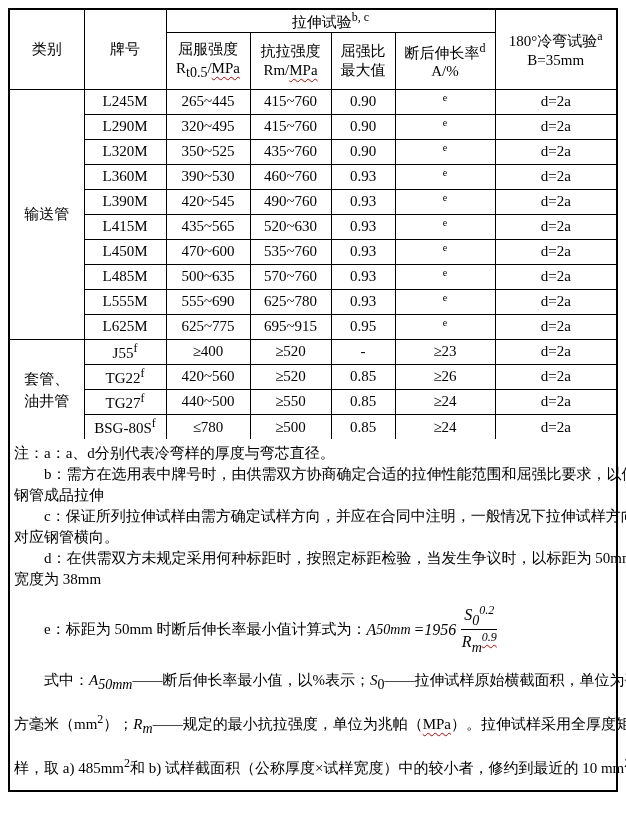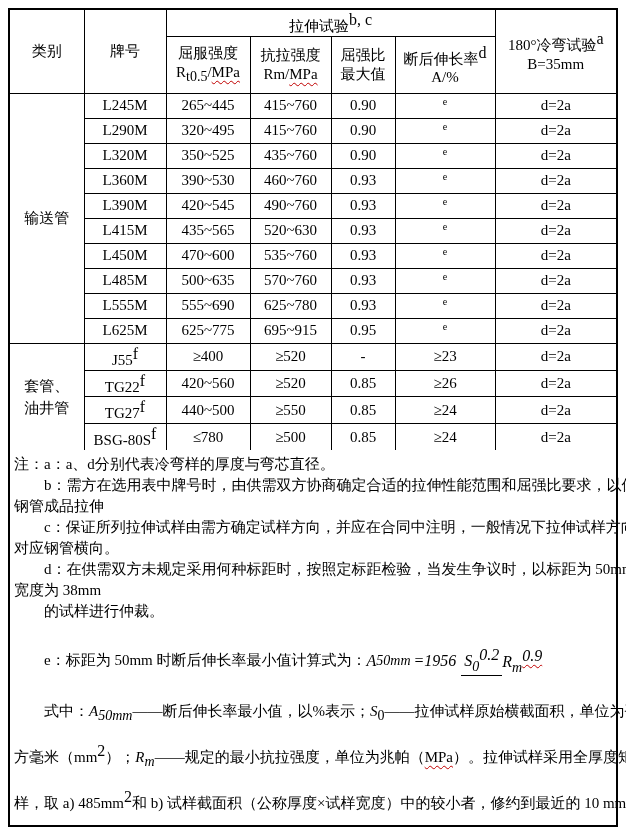--- a/index.html
+++ b/index.html
@@ -17,21 +17,21 @@
     table-layout:fixed;width:100%;font-size:15px;
   }
   table.spec th,table.spec td{
     border:1px solid #000;text-align:center;vertical-align:middle;
     font-weight:normal;padding:0;line-height:1.25;
   }
   thead tr.h1{height:22px;}
   thead tr.h2{height:57px;margin-top:15px;}
   tbody tr{height:25px;}
   sub{font-size:14px;}
-  sup{font-size:16px;}
+  sup{font-size:12px;}
   .it{font-style:italic;}
   .sq{
     text-decoration-line:underline;
     text-decoration-style:wavy;
     text-decoration-color:#c00000;
     text-decoration-thickness:1px;
     text-underline-offset:3px;
   }
   td.supcell sup{font-size:10px;}
   .catcell div{line-height:22px;}
@@ -42,21 +42,21 @@
   .nline{white-space:nowrap;}
   .ind{text-indent:30px;}
   .erow{
     display:flex;align-items:center;margin:14px 0 8px 0;min-height:50px;
   }
   .e-prefix{padding-left:30px;}
   .formula{
     display:inline-flex;align-items:center;font-size:16px;font-style:italic;
   }
   .feq{margin:0 5px 0 3px;font-style:italic;}
-  .frac{display:inline-flex;flex-direction:row;align-items:center;line-height:1.1;}
+  .frac{display:inline-flex;flex-direction:column;align-items:center;line-height:1.1;}
   .frac .num{border-bottom:1px solid #000;padding:0 3px 1px 3px;}
   .frac .den{padding-top:1px;}
   .wline{line-height:35px;}
 </style>
 </head>
 <body>
 
 <div class="wrapper">
 
   <table class="spec">
@@ -220,21 +220,20 @@
   </table>
 
   <div class="notes">
     <div class="nline">注：a：a、d分别代表冷弯样的厚度与弯芯直径。</div>
     <div class="nline ind">b：需方在选用表中牌号时，由供需双方协商确定合适的拉伸性能范围和屈强比要求，以保证</div>
     <div class="nline">钢管成品拉伸</div>
     <div class="nline ind">c：保证所列拉伸试样由需方确定试样方向，并应在合同中注明，一般情况下拉伸试样方向为</div>
     <div class="nline">对应钢管横向。</div>
     <div class="nline ind">d：在供需双方未规定采用何种标距时，按照定标距检验，当发生争议时，以标距为 50mm、</div>
     <div class="nline">宽度为 38mm</div>
-    <div class="nline ind">的试样进行仲裁。</div>
 
     <div class="erow">
       <span class="e-prefix">e：标距为 50mm 时断后伸长率最小值计算式为：</span>
       <span class="formula">
         <i>A</i>
           <sub class="it">50mm</sub>
         <span class="feq">=1956</span>
         <span class="frac">
           <span class="num"><i>S</i><sub>0</sub><sup>0.2</sup></span>
           <span class="den"><i>R</i><sub class="it">m</sub><sup class="sq">0.9</sup></span>

